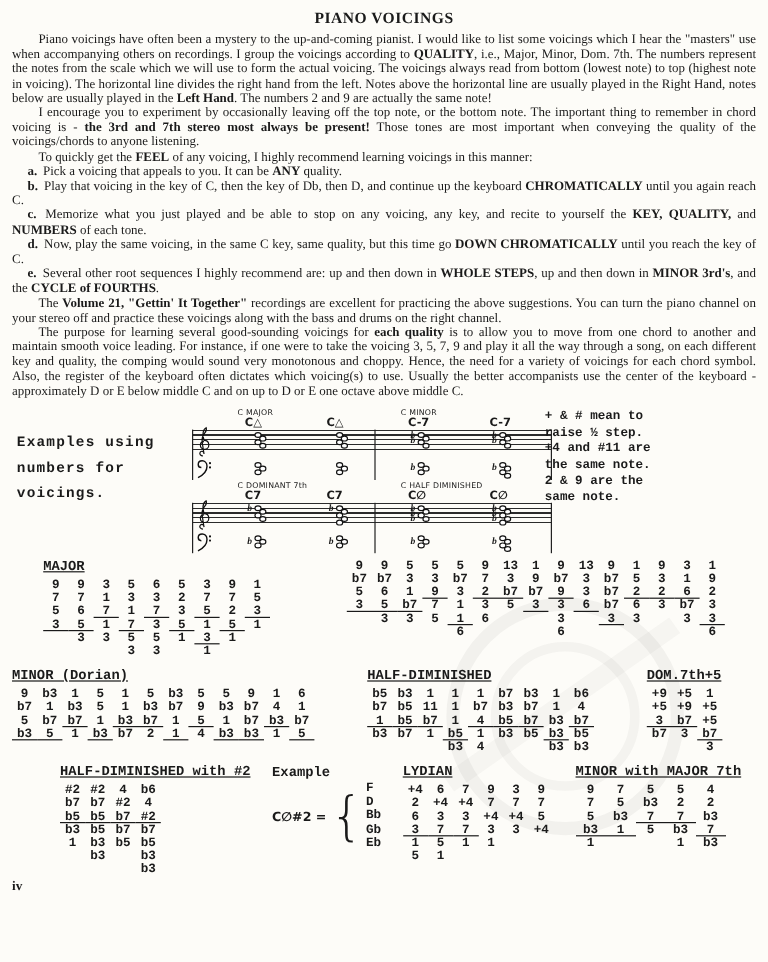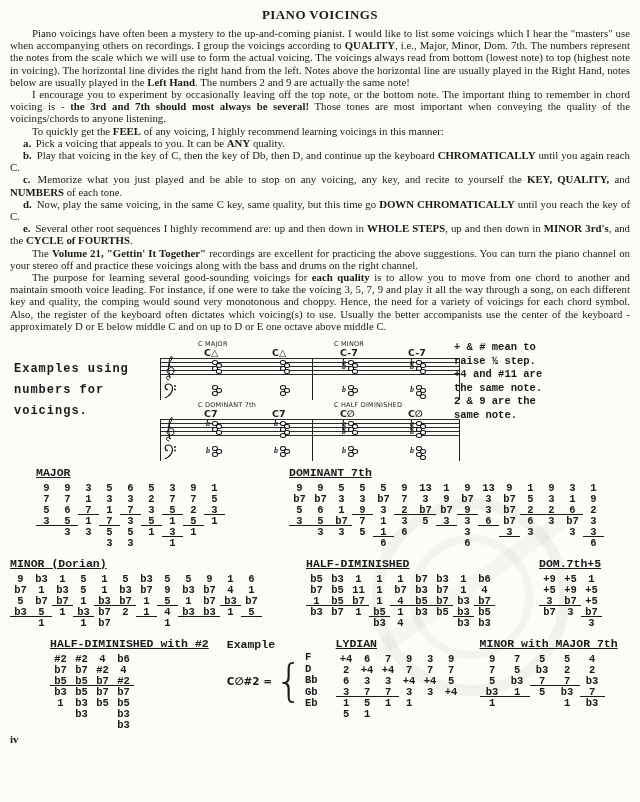--- a/index.html
+++ b/index.html
@@ -71,21 +71,21 @@
       background:rgba(50,50,50,.035);transform:rotate(-35deg);}
 </style>
 </head>
 <body>
 
 <div class="page">
 
   <div class="title">PIANO VOICINGS</div>
 
   <p class="body ind"><span>Piano voicings have often been a mystery to the up-and-coming pianist.  I would like to list some voicings which I hear the "masters" use when accompanying others on recordings.  I group the voicings according to </span><span class="b">QUALITY</span><span>, i.e., Major, Minor, Dom. 7th.  The numbers represent the notes from the scale which we will use to form the actual voicing.  The voicings always read from bottom (lowest note) to top (highest note in voicing).  The horizontal line divides the right hand from the left.  Notes above the horizontal line are usually played in the Right Hand, notes below are usually played in the </span><span class="b">Left Hand</span><span>.  The numbers 2 and 9 are actually the same note!</span></p>
-  <p class="body ind"><span>I encourage you to experiment by occasionally leaving off the top note, or the bottom note.  The important thing to remember in chord voicing is - </span><span class="b">the 3rd and 7th should most always be several!</span><span>  Those tones are most important when conveying the quality of the voicings/chords to anyone listening.</span></p>
+  <p class="body ind"><span>I encourage you to experiment by occasionally leaving off the top note, or the bottom note.  The important thing to remember in chord voicing is - </span><span class="b">the 3rd and 7th stereo most always be present!</span><span>  Those tones are most important when conveying the quality of the voicings/chords to anyone listening.</span></p>
   <p class="body ind gap"><span>To quickly get the </span><span class="b">FEEL</span><span> of any voicing, I highly recommend learning voicings in this manner:</span></p>
 
   <p class="body li"><span class="li-label">a.</span><span><span> Pick a voicing that appeals to you.  It can be </span><span class="b">ANY</span><span> quality.</span></span></p>
   <p class="body li"><span class="li-label">b.</span><span><span> Play that voicing in the key of C, then the key of Db, then D, and continue up the keyboard </span><span class="b">CHROMATICALLY</span><span> until you again reach C.</span></span></p>
   <p class="body li"><span class="li-label">c.</span><span><span> Memorize what you just played and be able to stop on any voicing, any key, and recite to yourself the </span><span class="b">KEY, QUALITY,</span><span> and </span><span class="b">NUMBERS</span><span> of each tone.</span></span></p>
   <p class="body li"><span class="li-label">d.</span><span><span> Now, play the same voicing, in the same C key, same quality, but this time go </span><span class="b">DOWN CHROMATICALLY</span><span> until you reach the key of C.</span></span></p>
   <p class="body li"><span class="li-label">e.</span><span><span> Several other root sequences I highly recommend are:  up and then down in </span><span class="b">WHOLE STEPS</span><span>, up and then down in </span><span class="b">MINOR 3rd's</span><span>, and the </span><span class="b">CYCLE of FOURTHS</span><span>.</span></span></p>
 
   <p class="body ind gap"><span>The </span><span class="b">Volume 21, "Gettin' It Together"</span><span> recordings are excellent for practicing the above suggestions.  You can turn the piano channel on your stereo off and practice these voicings along with the bass and drums on the right channel.</span></p>
   <p class="body ind halfgap"><span>The purpose for learning several good-sounding voicings for </span><span class="b">each quality</span><span> is to allow you to move from one chord to another and maintain smooth voice leading.  For instance, if one were to take the voicing 3, 5, 7, 9 and play it all the way through a song, on each different key and quality, the comping would sound very monotonous and choppy.  Hence, the need for a variety of voicings for each chord symbol.  Also, the register of the keyboard often dictates which voicing(s) to use.  Usually the better accompanists use the center of the keyboard - approximately D or E below middle C and on up to D or E one octave above middle C.</span></p>
@@ -247,41 +247,39 @@
         <div class="grid">
             <div class="vrow"><span class="cell">9</span><span class="cell">9</span><span class="cell">3</span><span class="cell">5</span><span class="cell">6</span><span class="cell">5</span><span class="cell">3</span><span class="cell">9</span><span class="cell">1</span></div>
             <div class="vrow"><span class="cell">7</span><span class="cell">7</span><span class="cell">1</span><span class="cell">3</span><span class="cell">3</span><span class="cell">2</span><span class="cell">7</span><span class="cell">7</span><span class="cell">5</span></div>
             <div class="vrow"><span class="cell">5</span><span class="cell">6</span><span class="cell u">7</span><span class="cell">1</span><span class="cell u">7</span><span class="cell">3</span><span class="cell u">5</span><span class="cell">2</span><span class="cell u">3</span></div>
             <div class="vrow"><span class="cell u">3</span><span class="cell u">5</span><span class="cell">1</span><span class="cell u">7</span><span class="cell">3</span><span class="cell u">5</span><span class="cell">1</span><span class="cell u">5</span><span class="cell">1</span></div>
             <div class="vrow"><span class="cell"></span><span class="cell">3</span><span class="cell">3</span><span class="cell">5</span><span class="cell">5</span><span class="cell">1</span><span class="cell u">3</span><span class="cell">1</span><span class="cell"></span></div>
             <div class="vrow"><span class="cell"></span><span class="cell"></span><span class="cell"></span><span class="cell">3</span><span class="cell">3</span><span class="cell"></span><span class="cell">1</span><span class="cell"></span><span class="cell"></span></div>
           </div>
       </div>
       <div class="section g1">
-        <div class="sec-title">DOMINANT 7th</div>
         <div class="grid">
             <div class="vrow"><span class="cell">9</span><span class="cell">9</span><span class="cell">5</span><span class="cell">5</span><span class="cell">5</span><span class="cell">9</span><span class="cell">13</span><span class="cell">1</span><span class="cell">9</span><span class="cell">13</span><span class="cell">9</span><span class="cell">1</span><span class="cell">9</span><span class="cell">3</span><span class="cell">1</span></div>
             <div class="vrow"><span class="cell">b7</span><span class="cell">b7</span><span class="cell">3</span><span class="cell">3</span><span class="cell">b7</span><span class="cell">7</span><span class="cell">3</span><span class="cell">9</span><span class="cell">b7</span><span class="cell">3</span><span class="cell">b7</span><span class="cell">5</span><span class="cell">3</span><span class="cell">1</span><span class="cell">9</span></div>
             <div class="vrow"><span class="cell">5</span><span class="cell">6</span><span class="cell">1</span><span class="cell u">9</span><span class="cell">3</span><span class="cell u">2</span><span class="cell u">b7</span><span class="cell">b7</span><span class="cell u">9</span><span class="cell">3</span><span class="cell">b7</span><span class="cell u">2</span><span class="cell u">2</span><span class="cell u">6</span><span class="cell">2</span></div>
             <div class="vrow"><span class="cell u">3</span><span class="cell u">5</span><span class="cell u">b7</span><span class="cell">7</span><span class="cell">1</span><span class="cell">3</span><span class="cell">5</span><span class="cell u">3</span><span class="cell">3</span><span class="cell u">6</span><span class="cell">b7</span><span class="cell">6</span><span class="cell">3</span><span class="cell">b7</span><span class="cell">3</span></div>
             <div class="vrow"><span class="cell"></span><span class="cell">3</span><span class="cell">3</span><span class="cell">5</span><span class="cell u">1</span><span class="cell">6</span><span class="cell"></span><span class="cell"></span><span class="cell">3</span><span class="cell"></span><span class="cell u">3</span><span class="cell">3</span><span class="cell"></span><span class="cell">3</span><span class="cell u">3</span></div>
             <div class="vrow"><span class="cell"></span><span class="cell"></span><span class="cell"></span><span class="cell"></span><span class="cell">6</span><span class="cell"></span><span class="cell"></span><span class="cell"></span><span class="cell">6</span><span class="cell"></span><span class="cell"></span><span class="cell"></span><span class="cell"></span><span class="cell"></span><span class="cell">6</span></div>
           </div>
       </div>
     </div>
 
     <div class="trow b">
       <div class="section">
         <div class="sec-title">MINOR (Dorian)</div>
         <div class="grid">
             <div class="vrow"><span class="cell">9</span><span class="cell">b3</span><span class="cell">1</span><span class="cell">5</span><span class="cell">1</span><span class="cell">5</span><span class="cell">b3</span><span class="cell">5</span><span class="cell">5</span><span class="cell">9</span><span class="cell">1</span><span class="cell">6</span></div>
             <div class="vrow"><span class="cell">b7</span><span class="cell">1</span><span class="cell">b3</span><span class="cell">5</span><span class="cell">1</span><span class="cell">b3</span><span class="cell">b7</span><span class="cell">9</span><span class="cell">b3</span><span class="cell">b7</span><span class="cell">4</span><span class="cell">1</span></div>
             <div class="vrow"><span class="cell">5</span><span class="cell">b7</span><span class="cell u">b7</span><span class="cell">1</span><span class="cell u">b3</span><span class="cell u">b7</span><span class="cell">1</span><span class="cell u">5</span><span class="cell">1</span><span class="cell">b7</span><span class="cell u">b3</span><span class="cell">b7</span></div>
             <div class="vrow"><span class="cell u">b3</span><span class="cell u">5</span><span class="cell">1</span><span class="cell u">b3</span><span class="cell">b7</span><span class="cell">2</span><span class="cell u">1</span><span class="cell">4</span><span class="cell u">b3</span><span class="cell u">b3</span><span class="cell">1</span><span class="cell u">5</span></div>
-            <div class="vrow"><span class="cell"></span><span class="cell">1</span><span class="cell"></span><span class="cell">1</span><span class="cell">b7</span><span class="cell"></span><span class="cell"></span><span class="cell">1</span><span class="cell"></span><span class="cell"></span><span class="cell"></span><span class="cell"></span></div>
           </div>
       </div>
       <div class="section g2">
         <div class="sec-title">HALF-DIMINISHED</div>
         <div class="grid">
             <div class="vrow"><span class="cell">b5</span><span class="cell">b3</span><span class="cell">1</span><span class="cell">1</span><span class="cell">1</span><span class="cell">b7</span><span class="cell">b3</span><span class="cell">1</span><span class="cell">b6</span></div>
             <div class="vrow"><span class="cell">b7</span><span class="cell">b5</span><span class="cell">11</span><span class="cell">1</span><span class="cell">b7</span><span class="cell">b3</span><span class="cell">b7</span><span class="cell">1</span><span class="cell">4</span></div>
             <div class="vrow"><span class="cell u">1</span><span class="cell u">b5</span><span class="cell u">b7</span><span class="cell">1</span><span class="cell u">4</span><span class="cell u">b5</span><span class="cell u">b7</span><span class="cell">b3</span><span class="cell u">b7</span></div>
             <div class="vrow"><span class="cell">b3</span><span class="cell">b7</span><span class="cell">1</span><span class="cell u">b5</span><span class="cell">1</span><span class="cell">b3</span><span class="cell">b5</span><span class="cell u">b3</span><span class="cell">b5</span></div>
             <div class="vrow"><span class="cell"></span><span class="cell"></span><span class="cell"></span><span class="cell">b3</span><span class="cell">4</span><span class="cell"></span><span class="cell"></span><span class="cell">b3</span><span class="cell">b3</span></div>

